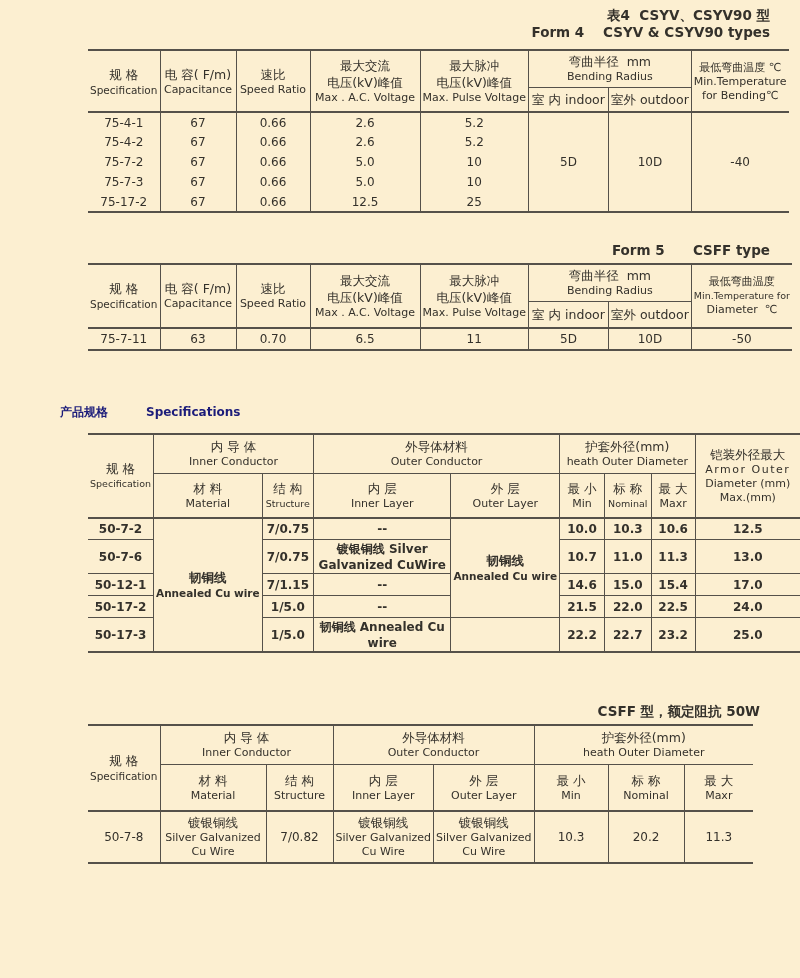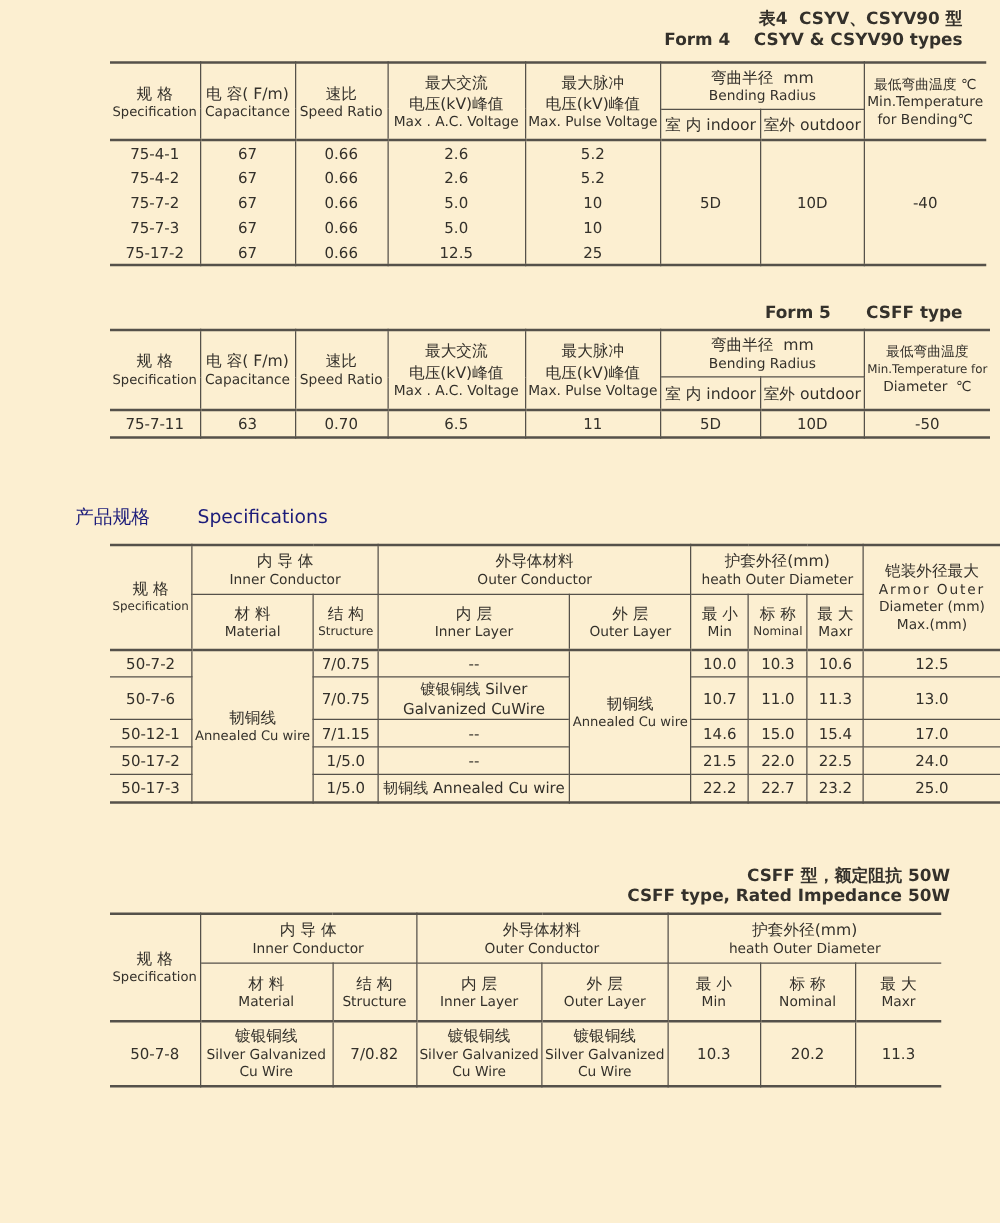--- a/index.html
+++ b/index.html
@@ -25,22 +25,22 @@
   }
   .title div{white-space:pre;}
   .title-f4{padding-top:7px;}
   .title-f5{margin-top:29px;}
   .subtitle-csyv{margin-top:17px;}
   .subtitle-csff{margin-top:50px;margin-right:40px;}
 
   .section-heading{
     margin:53px 0 0 60px;
     color:var(--navy);
-    font-weight:normal;
-    font-size:15px;
+    font-weight:bold;
+    font-size:12px;
   }
   .section-heading .h-en{margin-left:38px;}
 
   table.tbl{
     border-collapse:collapse;
     table-layout:fixed;
     margin-left:88px;
     border-top:2px solid var(--bd);
     border-bottom:2px solid var(--bd);
   }
@@ -71,21 +71,21 @@
   .t1 tbody tr{height:20px;}
 
   .t2{margin-top:4px;}
   .t2 thead tr:first-child{height:38px;}
   .t2 thead tr:last-child{height:26px;}
   .t2 tbody tr{height:22px;}
 
   .t3{margin-top:12px;}
   .t3 thead tr:first-child{height:40px;}
   .t3 thead tr:last-child{height:44px;}
-  .t3 tbody tr{height:22px;}
+  .t3 tbody tr{height:22px;font-weight:bold;}
 
   .t4{margin-top:4px;}
   .t4 thead tr:first-child{height:40px;}
   .t4 thead tr:last-child{height:46px;}
   .t4 tbody tr{height:52px;}
 </style>
 </head>
 <body>
 
 <div class="page">
@@ -389,21 +389,20 @@
         <td>22.2</td>
         <td>22.7</td>
         <td>23.2</td>
         <td>25.0</td>
       </tr>
     </tbody>
   </table>
 
   <div class="title subtitle-csff">
     <div>CSFF 型，额定阻抗 50W</div>
-    <div>CSFF type, Rated Impedance 50W</div>
   </div>
 
   <table class="tbl t4">
     <colgroup>
       <col style="width:72px">
         <col style="width:106px">
         <col style="width:67px">
         <col style="width:98px">
       <col style="width:100px">
         <col style="width:74px">

